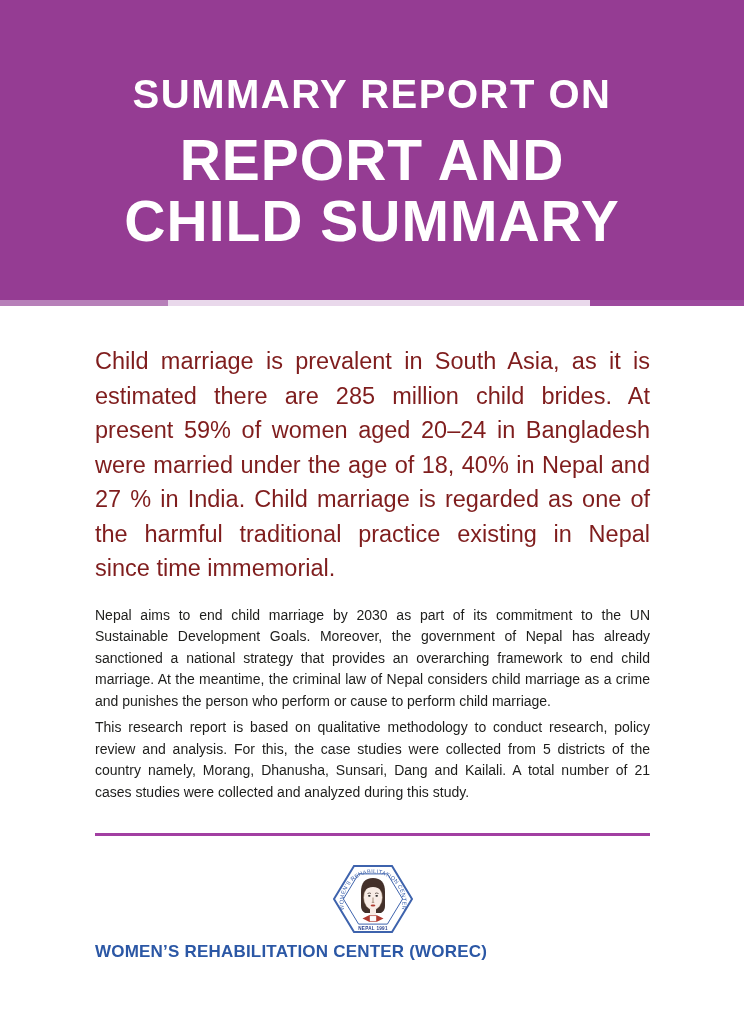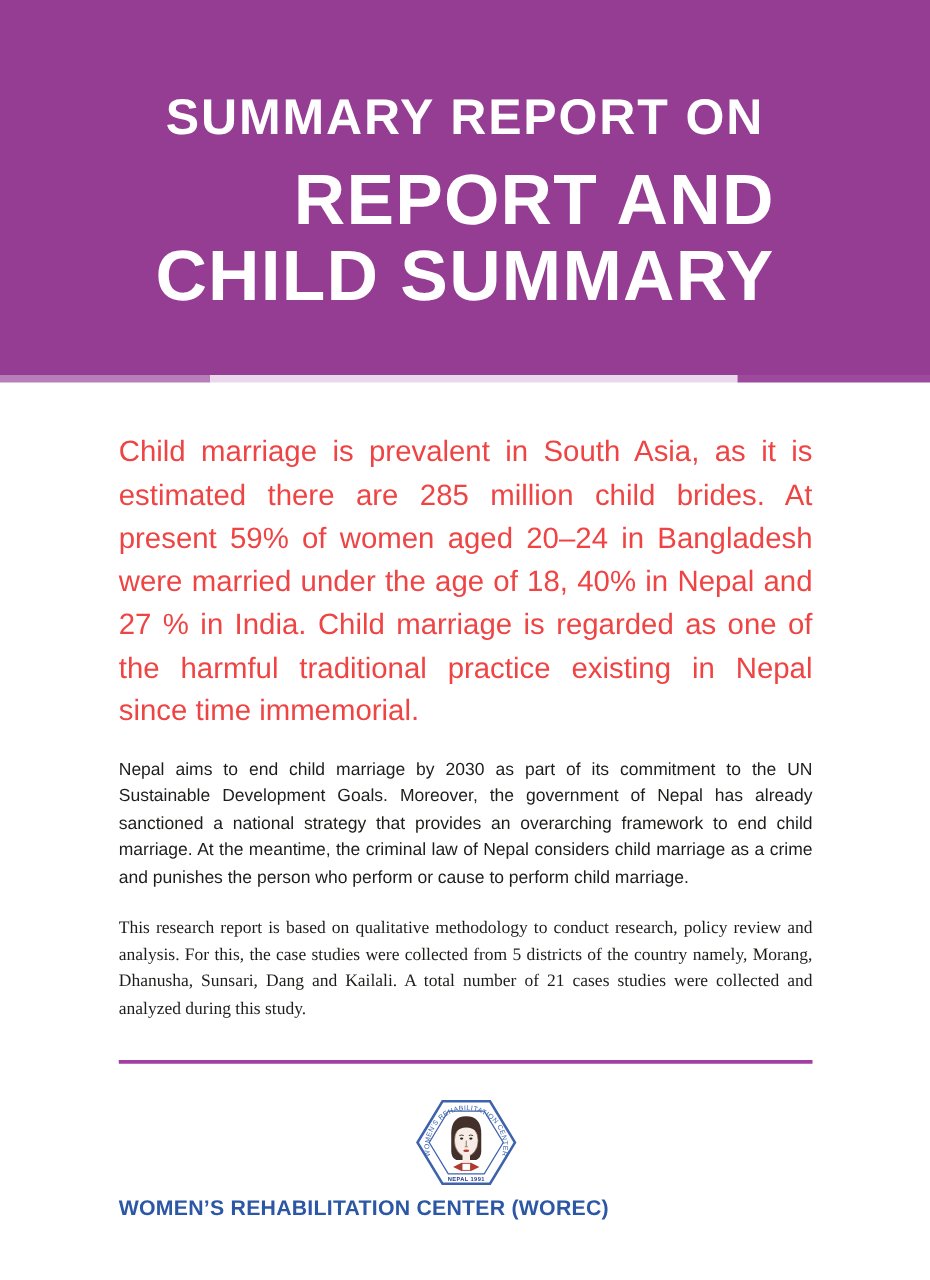--- a/index.html
+++ b/index.html
@@ -9,21 +9,21 @@
   .page { width: 744px; height: 1024px; overflow: hidden; background: #ffffff; }
 
   
   .hero {
     height: 300px;
     display: flex;
     flex-direction: column;
     align-items: center;
     justify-content: flex-start;
     padding-top: 72px;
-    text-align: right;
+    text-align: center;
   }
   .kicker {
     font-size: 40px;
     font-weight: bold;
     letter-spacing: 1.5px;
     line-height: 44px;
     margin-bottom: 14px;
   }
   .title-line {
     display: block;
@@ -50,21 +50,21 @@
     font-weight: normal;
   }
 
   .body-para {
     font-size: 14px;
     line-height: 21.5px;
     text-align: justify;
     color: #1d1d1b;
   }
   .body-para.first  { margin-top: 19px; }
-  .body-para.second { margin-top: 20px; font-family: Liberation Serif, serif; }
+  .body-para.second { margin-top: 5px; }
 
   .rule {
     border: none;
     height: 3px;
     width: 100%;
     margin-top: 30px;
   }
 
   
   .logo-wrap {
@@ -95,21 +95,21 @@
   </header>
 
   <div class="strip">
     <div class="strip-seg-left" style="background: rgb(183, 127, 185);"></div>
     <div class="strip-seg-mid" style="background: rgb(233, 216, 235);"></div>
     <div class="strip-seg-right" style="background: rgb(157, 74, 158);"></div>
   </div>
 
   <main class="content">
 
-    <p class="intro" style="color: #ef4444;">Child marriage is prevalent in South Asia, as it is estimated there are 285 million child brides. At present 59% of women aged 20–24 in Bangladesh were married under the age of 18, 40% in Nepal and 27 % in India. Child marriage is regarded as one of the harmful traditional practice existing in Nepal since time immemorial.</p>
+    <p class="intro" style="color: #7f1d1d;">Child marriage is prevalent in South Asia, as it is estimated there are 285 million child brides. At present 59% of women aged 20–24 in Bangladesh were married under the age of 18, 40% in Nepal and 27 % in India. Child marriage is regarded as one of the harmful traditional practice existing in Nepal since time immemorial.</p>
 
     <p class="body-para first">Nepal aims to end child marriage by 2030 as part of its commitment to the UN Sustainable Development Goals. Moreover, the government of Nepal has already sanctioned a national strategy that provides an overarching framework to end child marriage. At the meantime, the criminal law of Nepal considers child marriage as a crime and punishes the person who perform or cause to perform child marriage.</p>
 
     <p class="body-para second">This research report is based on qualitative methodology to conduct research, policy review and analysis. For this, the case studies were collected from 5 districts of the country namely, Morang, Dhanusha, Sunsari, Dang and Kailali. A total number of 21 cases studies were collected and analyzed during this study.</p>
 
     <hr class="rule" style="background: rgb(162, 63, 162);">
 
     <div class="logo-wrap">
       <svg width="86" height="80" viewBox="0 0 86 80">
 

